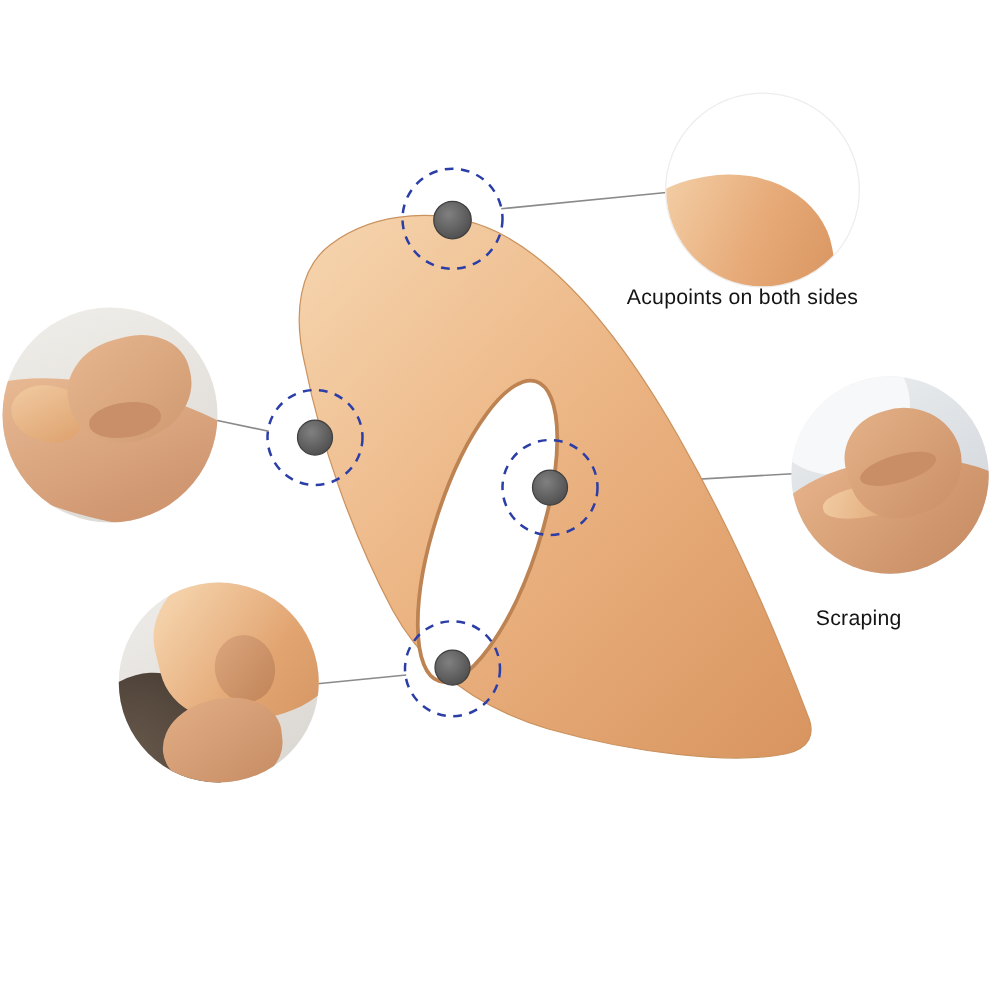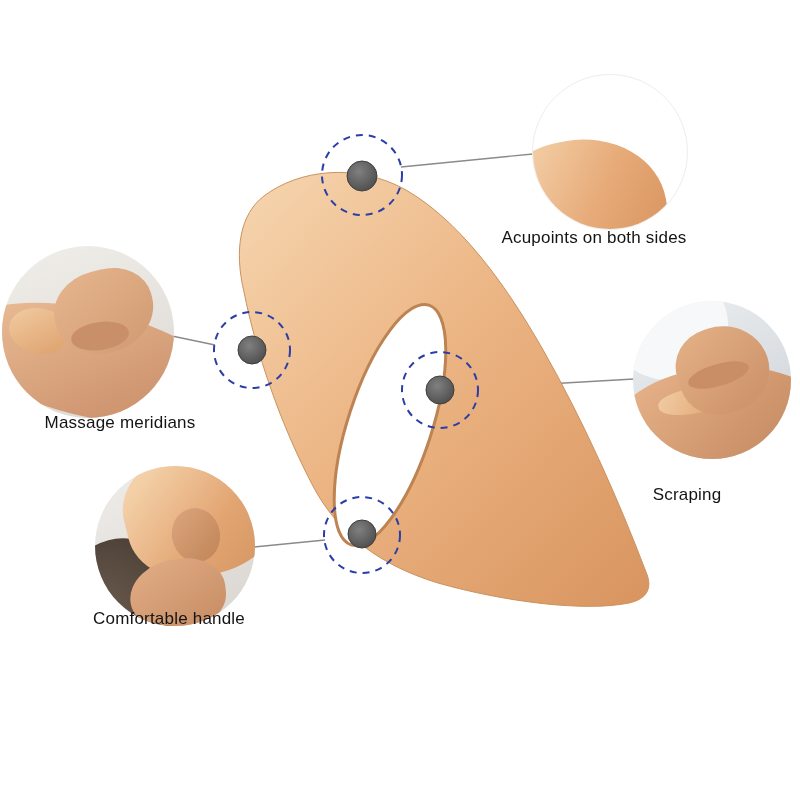--- a/index.html
+++ b/index.html
@@ -145,17 +145,15 @@
 
   <div class="inset inset-scraping" style="left:633px; top:301px; width:158px; height:158px;">
     <div class="scr-sheet"></div>
     <div class="scr-leg"></div>
     <div class="scr-wood"></div>
     <div class="scr-hand"></div>
     <div class="scr-fingers"></div>
   </div>
 
   <div class="label" style="left:464px; top:228px; width:260px;">Acupoints on both sides</div>
-  <div class="label" style="left:15px; top:413px; width:210px;">Massage meridians</div>
   <div class="label" style="left:627px; top:448px; width:120px;margin-top:37px;">Scraping</div>
-  <div class="label" style="left:64px; top:609px; width:210px;">Comfortable handle</div>
 
 </div>
 
 </body></html>

